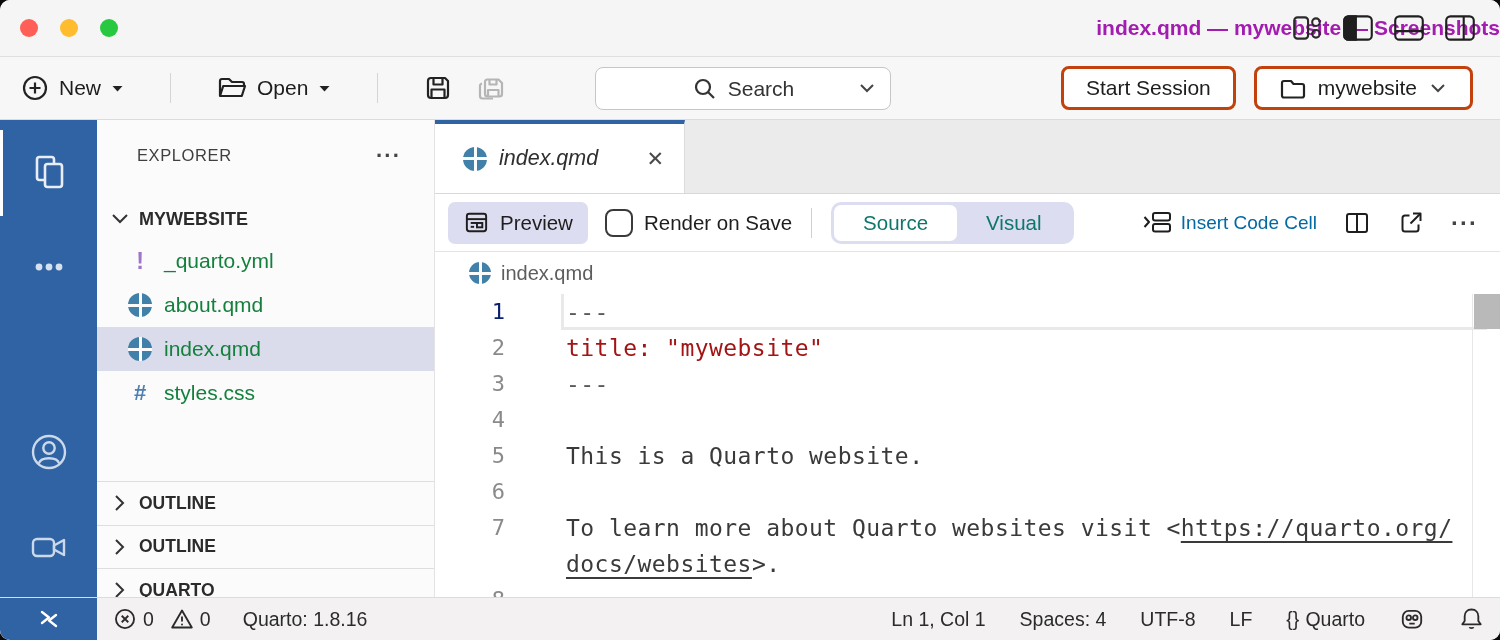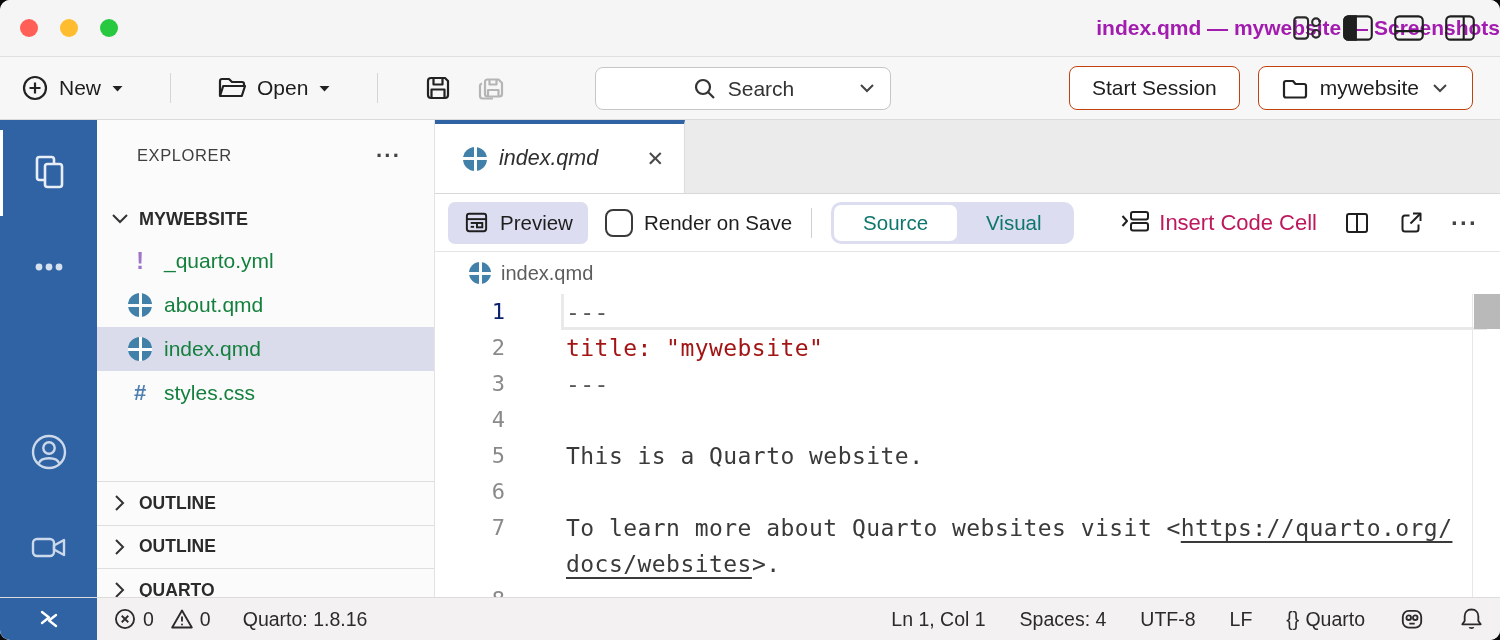--- a/index.html
+++ b/index.html
@@ -22,21 +22,21 @@
   .toolbar { height:63px; background:#f8f7f7; border-bottom:1px solid #dcdcdc; display:flex;
              align-items:center; padding:0 27px 0 20px; position:relative; flex:none;gap:28px; }
   .tbtn { display:flex; align-items:center; gap:9px; font-size:21px; color:#1d1d1d; cursor:default; }
   .tsep { width:1px; height:30px; background:#d5d5d5; margin:0 17px; }
   .save-group { display:flex; align-items:center; gap:22px; }
   .searchbox { position:absolute; left:595px; top:10px; width:296px; height:43px; background:#fff;
                border:1px solid #c6c6c6; border-radius:8px; display:flex; align-items:center;
                justify-content:center; gap:10px; font-size:21px; color:#333; }
   .searchbox .chev { position:absolute; right:13px; top:13px; }
   .tb-right { margin-left:auto; display:flex; align-items:center; gap:18px; }
-  .pillbtn { height:44px; background:#fff; border:1px solid #c2410c; border-radius:8px;
+  .pillbtn { height:44px; background:#fff; border:3px solid #c2410c; border-radius:8px;
              display:flex; align-items:center; padding:0 22px; gap:11px; font-size:21px; color:#1d1d1d; }
 
   
   .main { height:477px; display:flex; flex:none; }
 
   
   .abar { width:97px; background:#2f63a4; position:relative; flex:none; }
   .act-ind { position:absolute; left:0; top:10px; width:3px; height:86px; background:#fff; }
   .aicon { position:absolute; left:0; width:97px; height:44px; display:flex; align-items:center; justify-content:center; }
 
@@ -76,21 +76,21 @@
            align-items:center; padding:0 22px 0 13px; gap:17px; flex:none; }
   .prevbtn { height:42px; background:#dcddf0; border-radius:7px; display:flex; align-items:center;
              padding:0 15px; gap:10px; font-size:20.5px; color:#1e1e1e; }
   .chkrow { display:flex; align-items:center; gap:11px; font-size:20.5px; color:#1e1e1e; }
   .chk { width:28px; height:28px; border:2.5px solid #3a3a3a; border-radius:8px; background:#fff; }
   .edsep { width:1px; height:30px; background:#d0d0d0; margin:0 2px; }
   .seg { height:42px; background:#dcddf0; border-radius:10px; display:flex; align-items:center; padding:3px; }
   .seg-item { height:36px; display:flex; align-items:center; padding:0 29px; font-size:20.5px; color:#0f766e; border-radius:7px; }
   .seg-item.on { background:#fff; }
   .ed-right { margin-left:auto; display:flex; align-items:center; gap:26px; }
-  .inscell { display:flex; gap:9px; font-size:22px; color:#be185d; }
+  .inscell { display:flex; align-items:center; gap:9px; font-size:19px; color:#0369a1; }
 
   .crumbs { height:42px; background:#fff; display:flex; align-items:center; padding-left:34px; gap:10px; flex:none; }
   .crumb-label { font-size:20px; color:#5d5d5d; }
 
   
   .codearea { flex:1; background:#fff; position:relative; overflow:hidden;
               font-family:"DejaVu Sans Mono","Liberation Mono",monospace; }
   .cl { height:36px; line-height:36px; position:relative; white-space:pre; }
   .ln { position:absolute; left:0; top:0; width:70px; text-align:right; font-size:22px; color:#8a8a8a; }
   .ln.active { color:#0b216f; }

